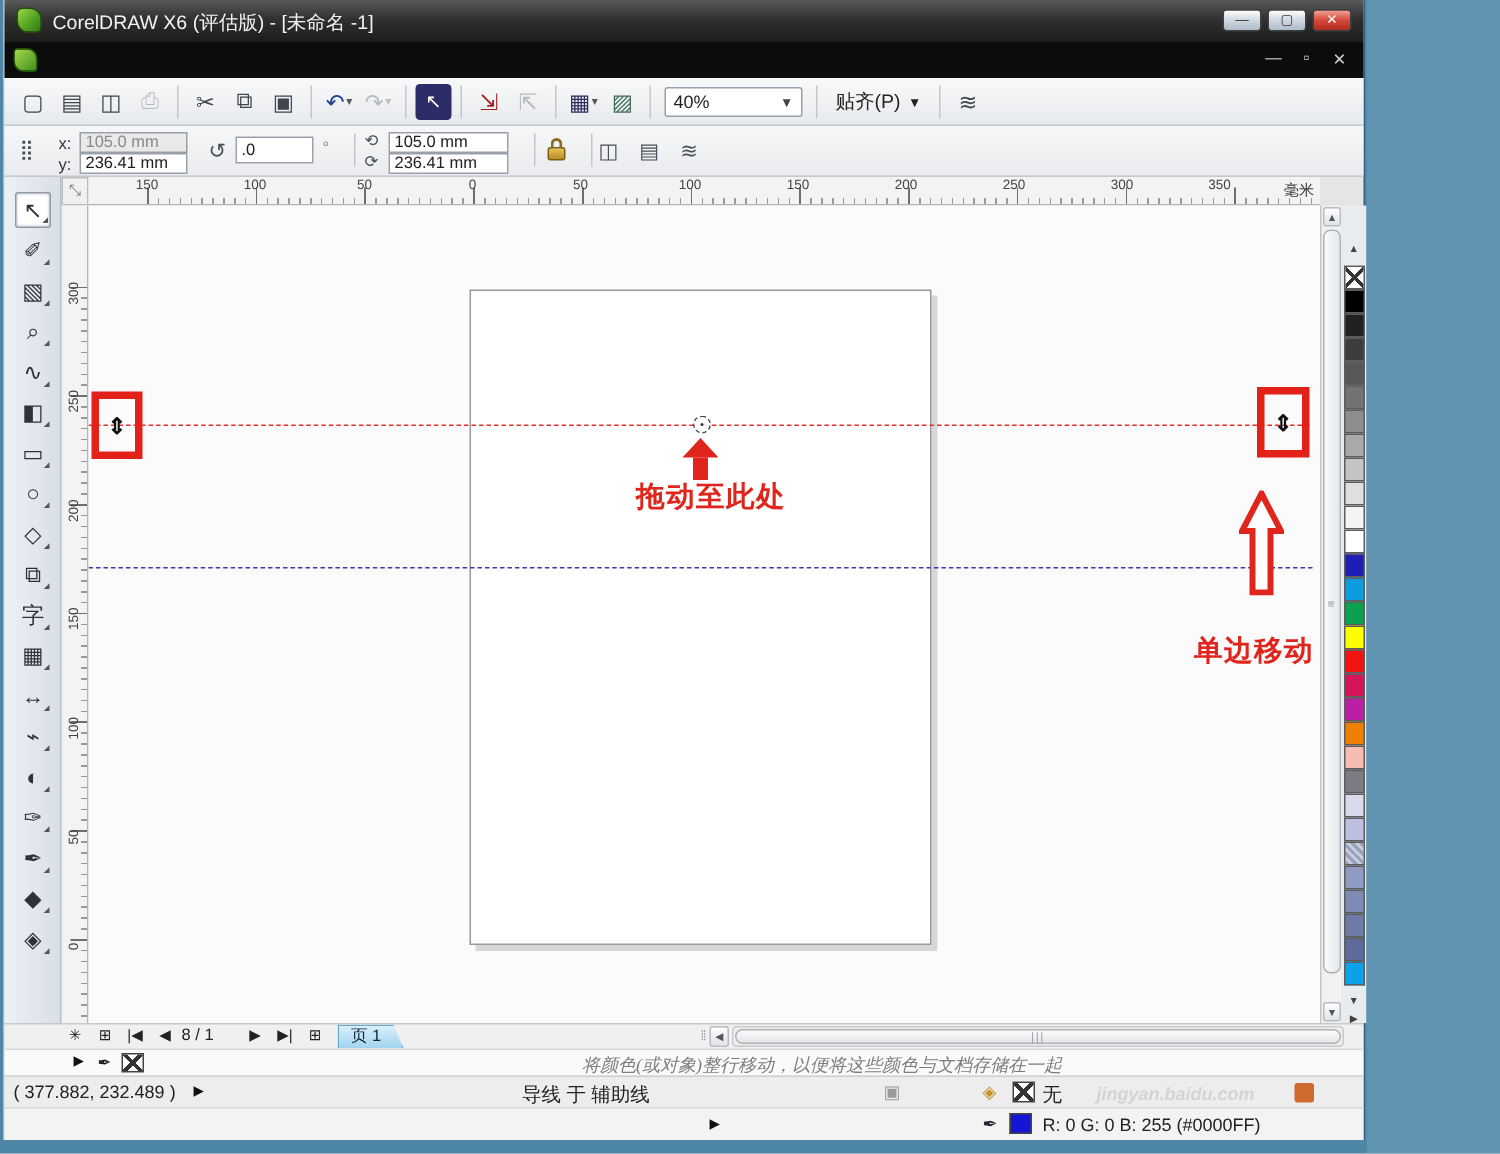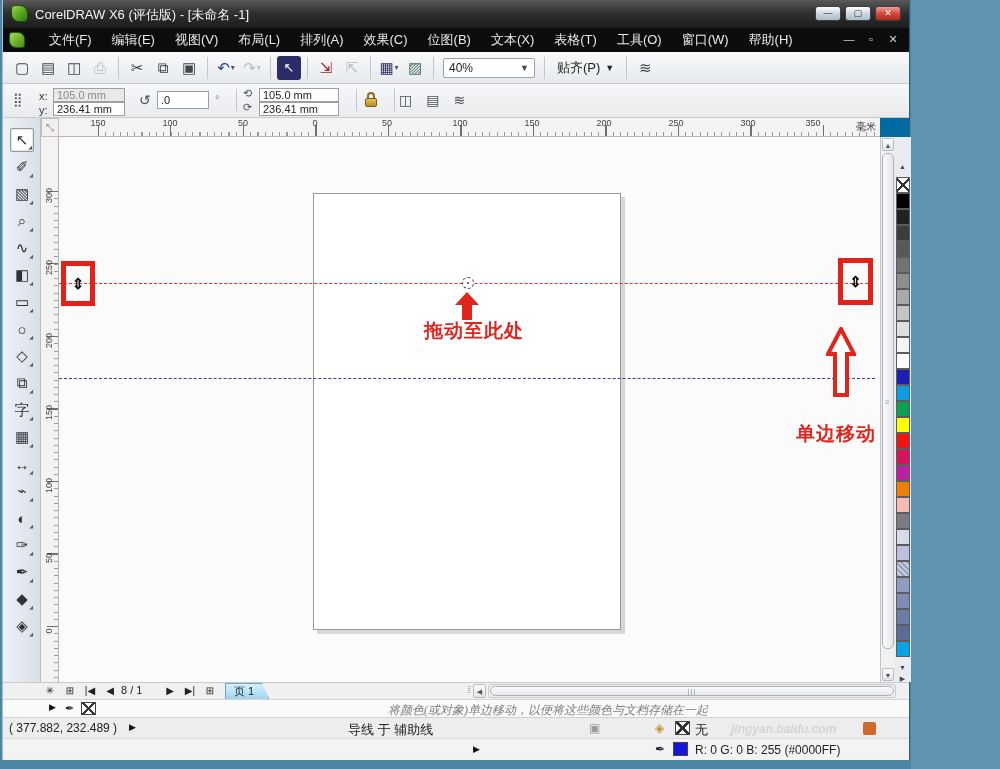--- a/index.html
+++ b/index.html
@@ -1,21 +1,21 @@
 <!DOCTYPE html>
 <html><head>
 <meta charset="utf-8">
 <style>
   * { margin:0; padding:0; box-sizing:border-box; }
   body { width:1000px; height:769px; position:relative; overflow:hidden;
          background:#4e86a6; font-family:"Liberation Sans", sans-serif; }
   .abs { position:absolute; }
 
   #app { position:absolute; left:2px; top:0; width:908px; height:760px;
-         background:#0369a1; border-left:1px solid #9cc3dc; border-right:1px solid #2e5f80; }
+         background:#e5e5e5; border-left:1px solid #9cc3dc; border-right:1px solid #2e5f80; }
 
   
   #titlebar { position:absolute; left:0; top:0; width:100%; height:28px;
               background:linear-gradient(#5a5a5a,#303030 45%,#1c1c1c); }
   #app-logo { position:absolute; left:8px; top:5px; width:17px; height:17px; border-radius:4px 8px 4px 8px;
               background:linear-gradient(135deg,#9fd34a,#4f9f21 60%,#2f7a12); border:1px solid #1e5208; }
   #title-text { position:absolute; left:32px; top:6px; color:#f2f2f2; font-size:13px; }
   .winbtn { position:absolute; top:6px; width:26px; height:15px; border-radius:3px;
             border:1px solid #404040; background:linear-gradient(#fdfdfd,#cfd8e2 50%,#aebbc9);
             color:#333; font-size:9px; line-height:13px; text-align:center; }
@@ -178,34 +178,20 @@
   <div id="titlebar">
     <div id="app-logo"></div>
     <div id="title-text">CorelDRAW X6 (评估版) - [未命名 -1]</div>
     <div class="winbtn" style="right:68px">—</div>
     <div class="winbtn" style="right:38px">▢</div>
     <div class="winbtn" id="btn-close" style="right:8px">✕</div>
   </div>
 
   <div id="menubar">
     <div id="menu-logo"></div>
-    <span id="menu-items" style="display:flex">
-        <span class="menu-item">文件(F)</span>
-        <span class="menu-item">编辑(E)</span>
-        <span class="menu-item">视图(V)</span>
-        <span class="menu-item">布局(L)</span>
-        <span class="menu-item">排列(A)</span>
-        <span class="menu-item">效果(C)</span>
-        <span class="menu-item">位图(B)</span>
-        <span class="menu-item">文本(X)</span>
-        <span class="menu-item">表格(T)</span>
-        <span class="menu-item">工具(O)</span>
-        <span class="menu-item">窗口(W)</span>
-        <span class="menu-item">帮助(H)</span>
-      </span>
     <span class="mdi" style="right:52px">—</span>
     <span class="mdi" style="right:30px">▫</span>
     <span class="mdi" style="right:8px">✕</span>
   </div>
 
   <div id="stdbar">
     <span id="std-icons" style="display:flex;align-items:center">
         <div class="tbtn">
           <span>▢</span>
         </div>
@@ -482,21 +468,21 @@
     <div id="hscroll-left">◀</div>
     <div id="htrack">
       <div id="hthumb">|||</div>
     </div>
   </div>
 
   <div id="docpal">
     <span class="dp-icon flyout" style="left:46px">▶</span>
     <span class="dp-icon" style="left:62px">✒</span>
     <div id="dp-none"></div>
-    <div id="dp-hint">将颜色(或对象)单边移动，以便将这些颜色与文档存储在一起</div>
+    <div id="dp-hint">将颜色(或对象)整行移动，以便将这些颜色与文档存储在一起</div>
   </div>
 
   <div id="status1">
     <span class="abs" style="left:6px;top:3px">( 377.882, 232.489 )</span>
     <span class="abs flyout" style="left:126px;top:4px">▶</span>
     <span class="abs" style="left:345px;top:3px;font-size:13px">导线 于 辅助线</span>
     <span class="abs" style="left:586px;top:3px;color:#9a9a9a">▣</span>
     <span class="abs" style="left:652px;top:3px;color:#c89028">◈</span>
     <div class="swatch-small" style="left:672px;top:3px;background:
         linear-gradient(45deg,transparent 42%,#333 42% 58%,transparent 58%),

